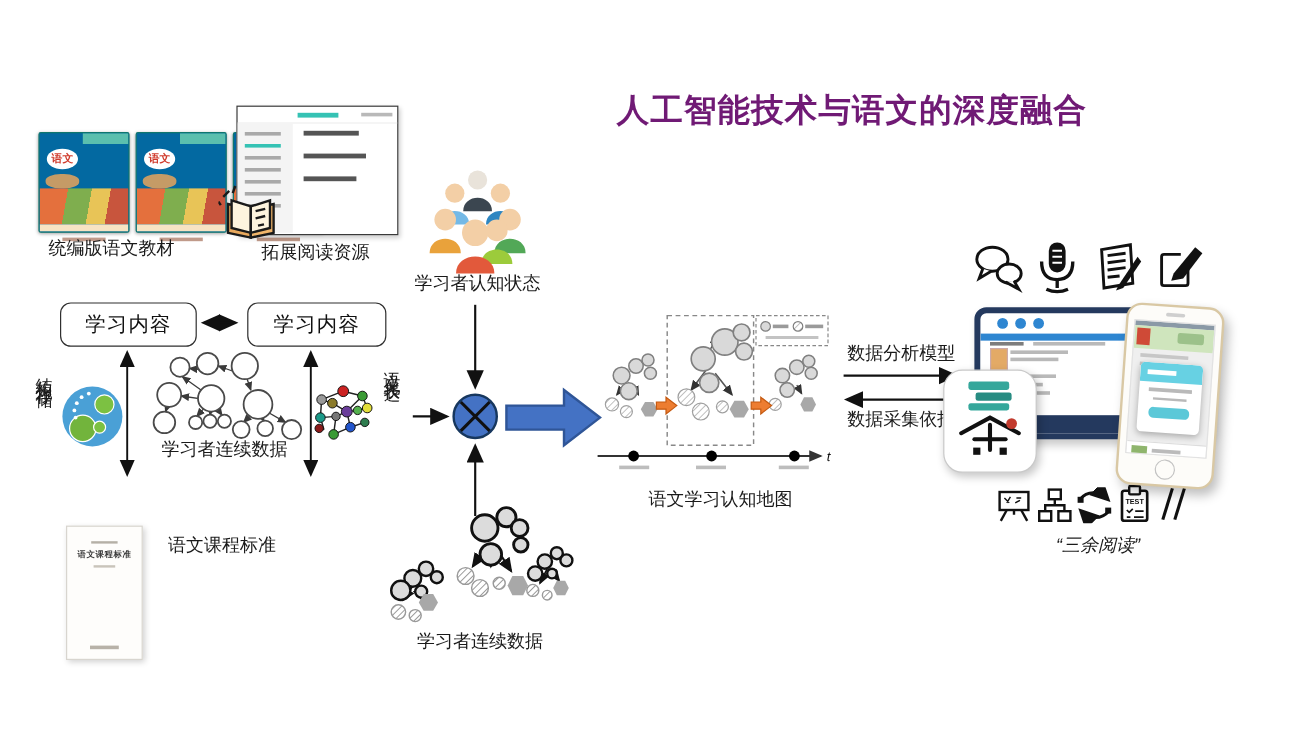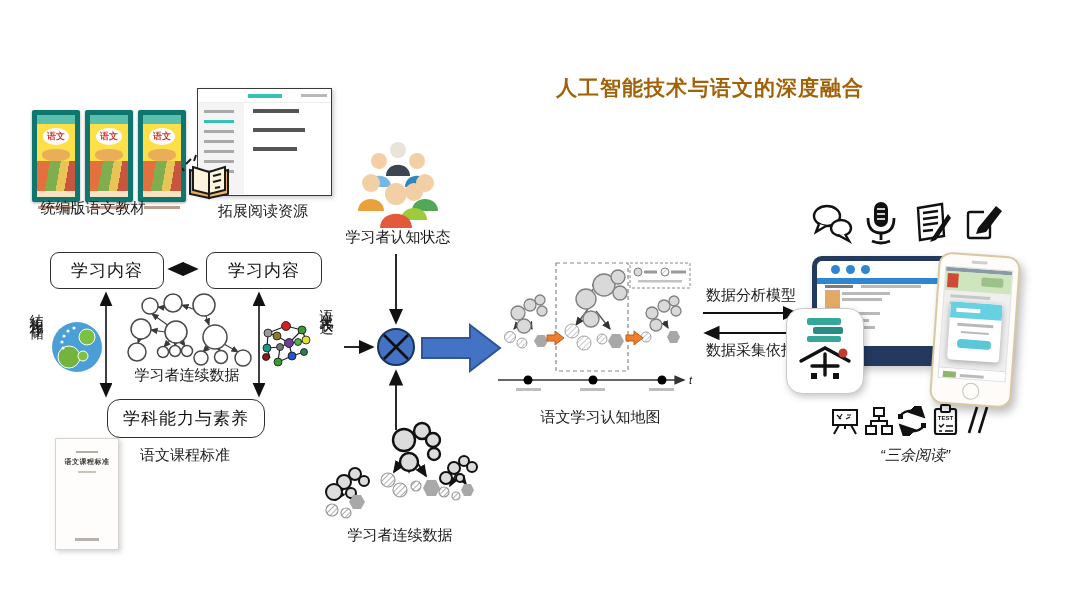--- a/index.html
+++ b/index.html
@@ -4,30 +4,30 @@
 <style>
   html,body{margin:0;padding:0;background:#fff;}
   .canvas{position:relative;width:1080px;height:608px;background:#fff;overflow:hidden;
     font-family:"Liberation Sans","DejaVu Sans",sans-serif;color:#1a1a1a;}
   .abs{position:absolute;}
   svg{display:block;}
   .lines-layer{position:absolute;left:0;top:0;z-index:1;pointer-events:none;}
   .z2{z-index:2;}
   .z3{z-index:3;}
   .z4{z-index:4;}
-  .title{font-size:21px;font-weight:bold;color:#a16207;text-align:center;letter-spacing:1px;}
+  .title{font-size:27px;font-weight:bold;color:#701a75;text-align:center;letter-spacing:1px;}
   .label{font-size:15px;color:#1a1a1a;text-align:center;line-height:1.25;}
   .vlabel{writing-mode:vertical-rl;text-orientation:upright;font-size:14px;color:#1a1a1a;letter-spacing:3px;}
   .node-box{position:absolute;z-index:2;border:1.6px solid #2f2f2f;border-radius:9px;background:#fff;
     display:flex;align-items:center;justify-content:center;font-size:17px;color:#111;letter-spacing:1px;}
   .pill{border-radius:13px;}
   
   .books-row{display:flex;gap:5px;}
-  .book{width:38px;height:82px;border-radius:2px;position:relative;background:#fde047;
-    box-shadow:0 1px 3px rgba(0,0,0,.35);overflow:hidden;border:5px solid #0f766e;}
+  .book{width:38px;height:82px;border-radius:2px;position:relative;background:#0369a1;
+    box-shadow:0 1px 3px rgba(0,0,0,.35);overflow:hidden;border:1px solid #0f766e;padding-left:36px;}
   .book-top{height:9px;background:#5bbfae;}
   .book-oval{position:absolute;left:6px;top:13px;width:26px;height:17px;background:#fff;border-radius:50%;
     display:flex;align-items:center;justify-content:center;font-size:9px;font-weight:bold;color:#d03a2b;}
   .book-mid{position:absolute;left:5px;top:34px;width:28px;height:12px;background:#e8a45c;border-radius:45%;opacity:.85;}
   .book-art{position:absolute;left:0;bottom:6px;width:100%;height:30px;
     background:linear-gradient(100deg,#e4703d 0 30%,#7fae4e 30% 55%,#e8c457 55% 75%,#c8553d 75%);}
   .book-foot{position:absolute;left:0;bottom:0;width:100%;height:6px;background:#f7e3c3;}
   .book-cap{width:36px;height:3px;background:#c09a8a;margin:4px auto 0;}
   
   .mini-shot{background:#fff;border:1.5px solid #3a3a3a;box-shadow:2px 2px 4px rgba(0,0,0,.2);}
@@ -264,21 +264,20 @@
       <circle cx="51" cy="60" r="5.5"></circle>
       <circle cx="63" cy="59" r="5.5"></circle>
       <circle cx="75" cy="59" r="5.5"></circle>
       <circle cx="89" cy="66" r="7"></circle>
       <circle cx="109" cy="65" r="6.5"></circle>
       <circle cx="131" cy="66" r="8"></circle>
     </g>
   </svg>
   <div class="abs z2 label" style="left:117px;top:366px;width:140px;">学习者连续数据</div>
 
-  <div class="node-box pill" style="left:107px;top:399px;width:156px;height:37px;">学科能力与素养</div>
   <div class="abs z2 label" style="left:130px;top:446px;width:110px;">语文课程标准</div>
 
   <div class="abs z2 cur-book" style="left:55px;top:438px;width:62px;height:110px;">
     <div class="cur-inner">
       <div class="cur-small"></div>
       <div class="cur-title">语文课程标准</div>
       <div class="cur-sub"></div>
     </div>
     <div class="cur-pub"></div>
   </div>

